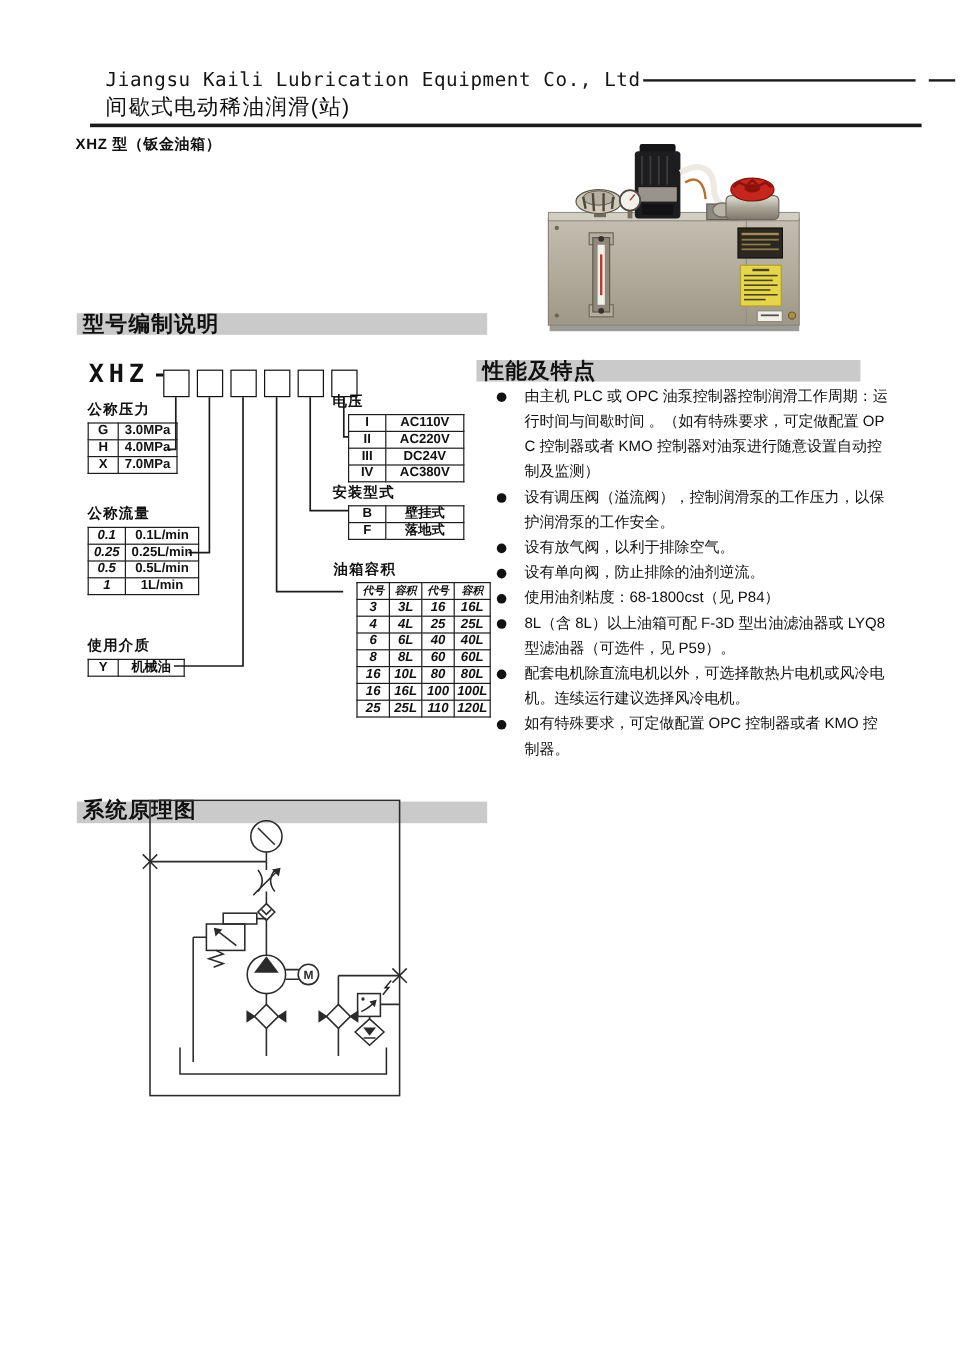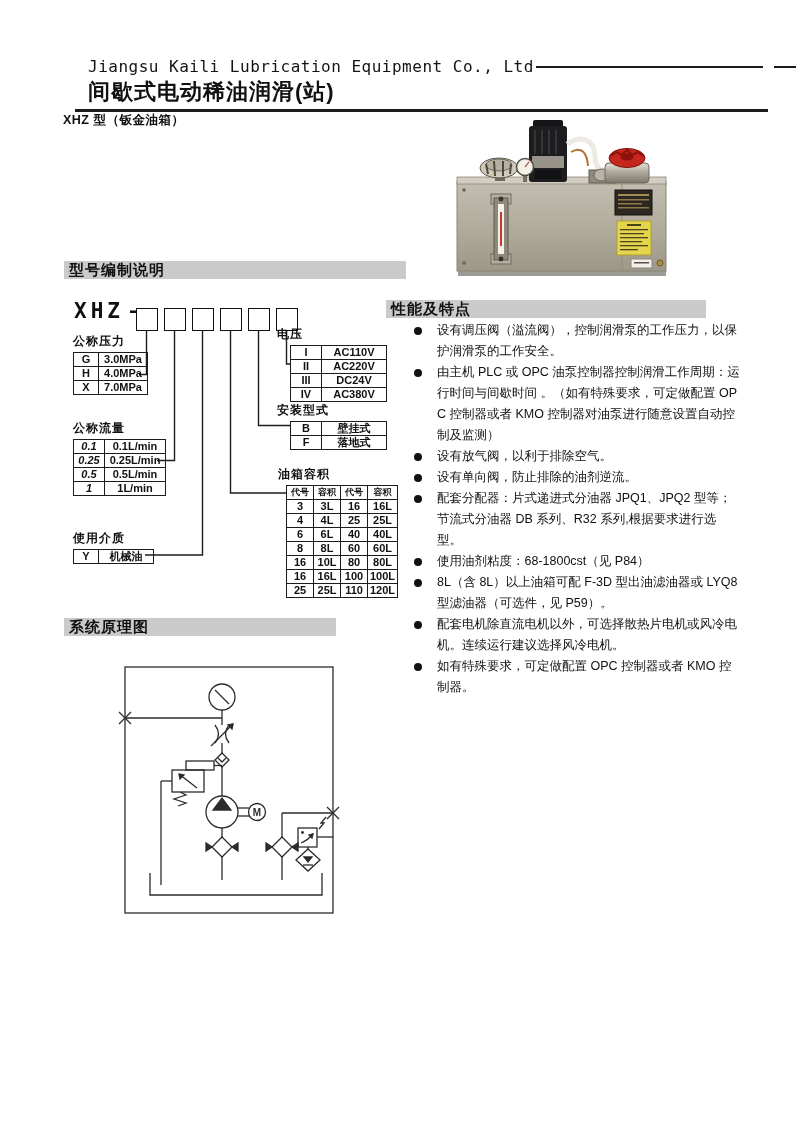--- a/index.html
+++ b/index.html
@@ -6,50 +6,50 @@
   .page{position:relative;width:800px;height:1131px;background:#ffffff;margin:0 auto;
         font-family:"Liberation Sans",sans-serif;color:#111;overflow:hidden;}
 
   
   .company-row{position:absolute;left:88px;top:57px;right:4px;display:flex;align-items:center;}
   .company-name{font-family:"DejaVu Sans Mono","Liberation Mono",monospace;font-size:16px;
                 letter-spacing:.5px;white-space:nowrap;color:#141414;}
   .rule{flex:1;height:2px;background:#1b1b1b;margin-left:2px;}
   .rule-short{width:22px;height:2px;background:#1b1b1b;margin-left:11px;}
   .title-row{position:absolute;left:75px;top:77px;width:693px;border-bottom:3px solid #1b1b1b;padding-bottom:2px;}
-  .cn-title{font-size:22px;font-weight:bold;margin-left:13px;letter-spacing:1px;}
+  .cn-title{font-size:18px;font-weight:normal;margin-left:13px;letter-spacing:1px;}
   .model-label{position:absolute;left:63px;top:112px;font-size:12.5px;font-weight:600;letter-spacing:.5px;}
 
   
-  .bar{position:absolute;height:18px;background:#cacaca;font-size:15px;font-weight:bold;
+  .bar{position:absolute;height:18px;background:#cacaca;font-size:18px;font-weight:bold;
        line-height:18px;padding-left:5px;box-sizing:border-box;letter-spacing:1px;}
   .bar-model{left:64px;top:261px;width:342px;}
-  .bar-features{left:386px;top:300px;width:320px;}
-  .bar-schematic{left:64px;top:618px;width:272px;}
+  .bar-features{left:397px;top:300px;width:320px;}
+  .bar-schematic{left:64px;top:668px;width:342px;font-family:Liberation Mono, monospace;}
   .bar-dimensions{left:70px;top:1014px;width:666px;}
 
   
   .xhz{position:absolute;left:74px;top:299px;font-family:"DejaVu Sans Mono","Liberation Mono",monospace;
        font-size:21px;font-weight:bold;letter-spacing:4px;}
   .xhz .dash{margin-left:6px;}
   .code-box{position:absolute;top:308px;width:20px;height:21px;border:1.5px solid #111;background:#fff;}
   .connectors{position:absolute;left:60px;top:300px;}
 
   .mtable{position:absolute;}
   .mtitle{font-size:12px;font-weight:bold;letter-spacing:1px;margin-bottom:2px;}
   .mtable table{border-collapse:collapse;}
   .mtable td,.mtable th{border:1.3px solid #1c1c1c;font-size:11px;font-weight:bold;text-align:center;
        padding:0 2px;height:13px;line-height:13px;font-family:"Liberation Sans",sans-serif;}
   .mtable th{font-size:9px;}
   .t-pressure{left:73px;top:333px;} .t-pressure td:first-child{width:20px;} .t-pressure td:last-child{width:44px;}
   .t-flow{left:73px;top:420px;}     .t-flow td:first-child{width:26px;font-style:italic;}     .t-flow td:last-child{width:56px;}
   .t-medium{left:73px;top:530px;}   .t-medium td:first-child{width:20px;}   .t-medium td:last-child{width:50px;}
   .t-voltage{left:277px;top:326px;} .t-voltage table{margin-left:13px;} .t-voltage td:first-child{width:26px;} .t-voltage td:last-child{width:60px;}
   .t-mounting{left:277px;top:402px;}.t-mounting table{margin-left:13px;} .t-mounting td:first-child{width:26px;} .t-mounting td:last-child{width:60px;}
-  .t-tank{left:278px;top:466px;}    .t-tank table{margin-left:8px;} .t-tank td,.t-tank th{width:22px;}
+  .t-tank{left:278px;top:466px;}    .t-tank table{margin-left:19px;font-style:italic;} .t-tank td,.t-tank th{width:22px;}
 
   
   .features{position:absolute;left:407px;top:320px;width:334px;margin:0;padding:0;list-style:none;}
   .features li{position:relative;padding-left:30px;margin:0;font-size:12.5px;line-height:21px;
                word-break:break-all;font-weight:500;}
   .features .dot{position:absolute;left:7px;top:7px;width:8px;height:8px;border-radius:50%;background:#111;}
 
   
   .schematic{position:absolute;left:118px;top:663px;}
   .photo{position:absolute;left:455px;top:120px;}
@@ -333,25 +333,24 @@
             <td>25L</td>
             <td>110</td>
             <td>120L</td>
           </tr>
     </tbody>
       </table>
   </div>
 
   <div class="bar bar-features">性能及特点</div>
   <ul class="features">
+    <li><span class="dot"></span><span>由主机 PLC 或 OPC 油泵控制器控制润滑工作周期：运行时间与间歇时间 。（如有特殊要求，可定做配置 OPC 控制器或者 KMO 控制器对油泵进行随意设置自动控制及监测）</span></li>
     <li><span class="dot"></span><span>设有调压阀（溢流阀），控制润滑泵的工作压力，以保护润滑泵的工作安全。</span></li>
-    <li><span class="dot"></span><span>由主机 PLC 或 OPC 油泵控制器控制润滑工作周期：运行时间与间歇时间 。（如有特殊要求，可定做配置 OPC 控制器或者 KMO 控制器对油泵进行随意设置自动控制及监测）</span></li>
     <li><span class="dot"></span><span>设有放气阀，以利于排除空气。</span></li>
     <li><span class="dot"></span><span>设有单向阀，防止排除的油剂逆流。</span></li>
-    <li><span class="dot"></span><span>配套分配器：片式递进式分油器 JPQ1、JPQ2 型等；节流式分油器 DB 系列、R32 系列,根据要求进行选型。</span></li>
     <li><span class="dot"></span><span>使用油剂粘度：68-1800cst（见 P84）</span></li>
     <li><span class="dot"></span><span>8L（含 8L）以上油箱可配 F-3D 型出油滤油器或 LYQ8 型滤油器（可选件，见 P59）。</span></li>
     <li><span class="dot"></span><span>配套电机除直流电机以外，可选择散热片电机或风冷电机。连续运行建议选择风冷电机。</span></li>
     <li><span class="dot"></span><span>如有特殊要求，可定做配置 OPC 控制器或者 KMO 控制器。</span></li>
   </ul>
 
   <div class="bar bar-schematic">系统原理图</div>
 
   <div class="schematic">
     <svg width="225" height="255" viewBox="0 0 225 255" fill="none" stroke="#2b2b2b" stroke-width="1.3">

